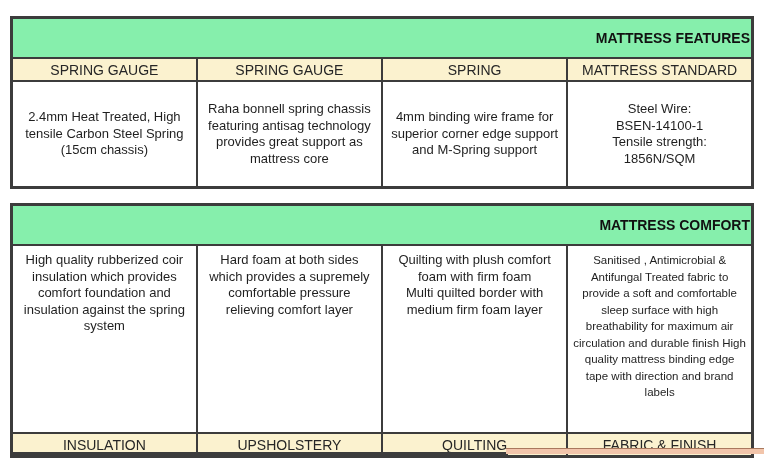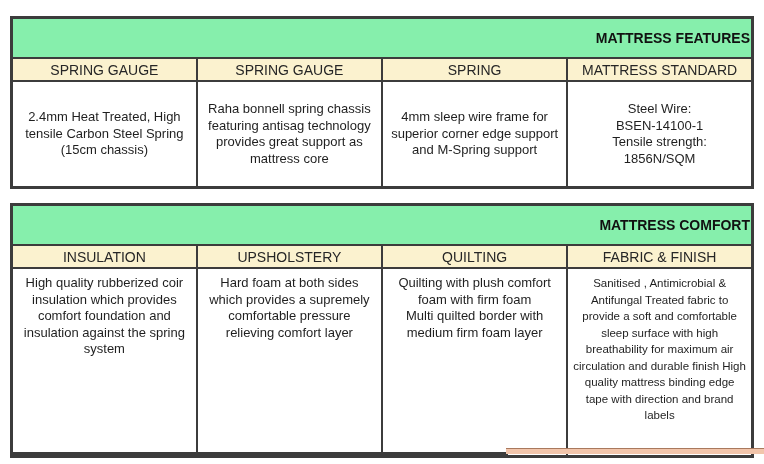--- a/index.html
+++ b/index.html
@@ -108,52 +108,52 @@
     </tr>
     <tr>
       <th class="col-header">SPRING GAUGE</th>
       <th class="col-header">SPRING GAUGE</th>
       <th class="col-header">SPRING</th>
       <th class="col-header">MATTRESS STANDARD</th>
     </tr>
     <tr>
       <td class="body-cell">2.4mm Heat Treated, High tensile Carbon Steel Spring (15cm chassis)</td>
       <td class="body-cell">Raha bonnell spring chassis featuring antisag technology provides great support as mattress core</td>
-      <td class="body-cell">4mm sleep wire frame for superior corner edge support  and M-Spring support</td>
+      <td class="body-cell">4mm binding wire frame for superior corner edge support  and M-Spring support</td>
       <td class="body-cell">Steel Wire:
 BSEN-14100-1
 Tensile strength:
 1856N/SQM</td>
     </tr>
   </tbody>
     </table>
 
   <table class="spec" id="comfort">
     <colgroup>
       <col style="width:25%">
         <col style="width:25%">
         <col style="width:25%">
         <col style="width:25%">
     </colgroup>
     <tbody>
         <tr>
       <td class="title-cell" colspan="4">MATTRESS COMFORT</td>
     </tr>
     <tr>
-      <th class="col-header">INSULATION</th>
-      <th class="col-header">UPSHOLSTERY</th>
-      <th class="col-header">QUILTING</th>
-      <th class="col-header">FABRIC &amp; FINISH</th>
-    </tr>
-    <tr>
       <td class="body-cell">High quality rubberized coir insulation which provides comfort foundation and insulation against the spring system</td>
       <td class="body-cell">Hard foam at both sides which provides a supremely comfortable pressure relieving comfort layer</td>
       <td class="body-cell">Quilting with plush comfort foam with firm foam
 Multi quilted border with medium firm foam layer</td>
       <td class="body-cell small">Sanitised , Antimicrobial &amp; Antifungal Treated fabric to provide a soft and comfortable sleep surface with high breathability for maximum air circulation and durable finish High quality mattress binding edge tape with direction and brand labels</td>
+    </tr>
+    <tr>
+      <th class="col-header">INSULATION</th>
+      <th class="col-header">UPSHOLSTERY</th>
+      <th class="col-header">QUILTING</th>
+      <th class="col-header">FABRIC &amp; FINISH</th>
     </tr>
   </tbody>
     </table>
 
   <div class="sliver-dark"></div>
   <div class="sliver-salmon"></div>
 
 </div>
 
 </body></html>

